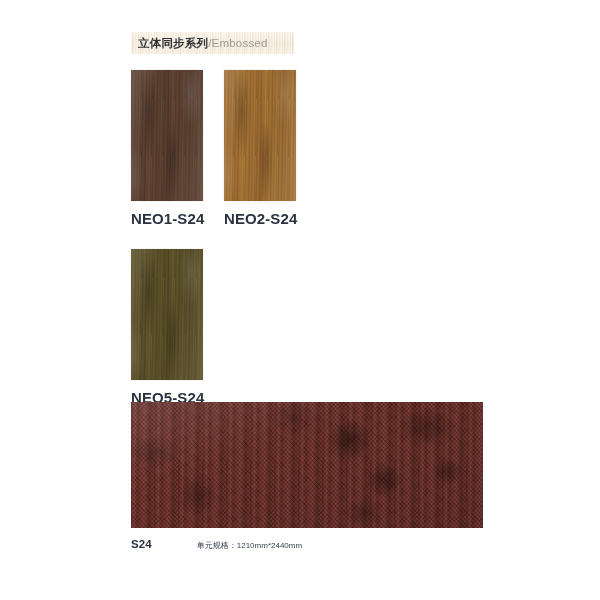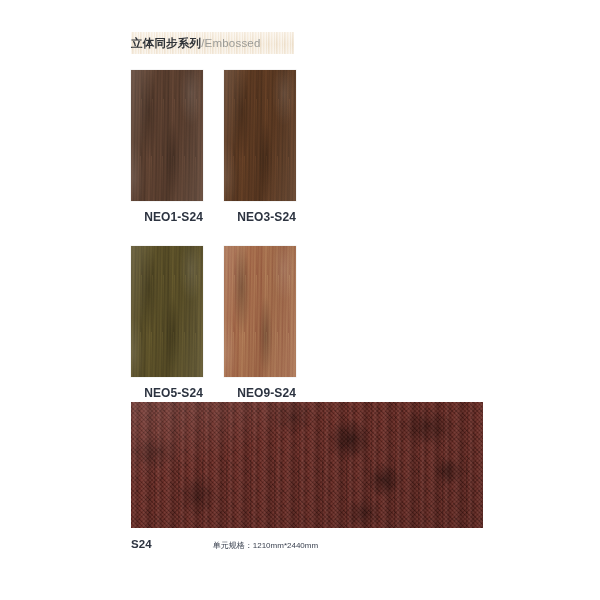--- a/index.html
+++ b/index.html
@@ -37,21 +37,21 @@
         rgba(255,255,255,0.15) 1px,
         rgba(214,190,158,0.30) 2px,
         rgba(255,255,255,0.70) 3px,
         rgba(238,222,198,0.35) 5px,
         rgba(255,255,255,0.80) 6px,
         rgba(222,200,170,0.25) 8px),
       linear-gradient(180deg, #faf2e6 0%, #f0e2cd 55%, #f6ecdd 100%);
     display: flex;
     align-items: center;
     box-sizing: border-box;
-    padding-left: 0;
+    padding-left: 7px;
   }
   .header-title {
     font-size: 11.5px;
     letter-spacing: 0.2px;
     white-space: nowrap;
   }
   .header-title .cn {
     color: #2f3338;
     font-weight: bold;
   }
@@ -120,26 +120,25 @@
     position: absolute;
     left: 0; top: 0; right: 0; bottom: 0;
     background: linear-gradient(100deg,
       rgba(255,255,255,0.14) 0%,
       rgba(255,255,255,0.00) 28%,
       rgba(0,0,0,0.06) 62%,
       rgba(255,255,255,0.09) 100%);
   }
   .swatch-label {
     margin-top: 9px;
-    font-size: 12px;
+    font-size: 15px;
     font-weight: bold;
     color: #2c3340;
     letter-spacing: 0.1px;
     white-space: nowrap;
-    text-align: right;
   }
 
   
   .panel-wrap {
     position: absolute;
     left: 131px;
     top: 402px;
     width: 352px;
   }
   .panel-texture {
@@ -209,21 +208,21 @@
     display: flex;
     align-items: baseline;
   }
   .panel-code {
     font-size: 11.5px;
     font-weight: bold;
     color: #2c3340;
     letter-spacing: 0.1px;
   }
   .panel-spec {
-    margin-left: 61px;
+    margin-left: 45px;
     font-size: 8px;
     color: #3b4250;
     white-space: nowrap;
   }
 </style>
 </head>
 <body>
 
 <div class="page">
 
@@ -238,46 +237,38 @@
     <div class="swatch-row">
       <div class="swatch-cell">
         <div class="swatch-chip" style="background-color: rgb(92, 64, 48);">
           <div class="grain"></div>
           <div class="figure"></div>
           <div class="sheen"></div>
         </div>
         <div class="swatch-label">NEO1-S24</div>
       </div>
       <div class="swatch-cell">
-        <div class="swatch-chip" style="background-color: rgb(93, 58, 34);">
+        <div class="swatch-chip" style="background-color: rgb(160, 111, 51);">
           <div class="grain"></div>
           <div class="figure"></div>
           <div class="sheen"></div>
         </div>
-        <div class="swatch-label">NEO3-S24</div>
+        <div class="swatch-label">NEO2-S24</div>
       </div>
     </div>
 
     <div class="swatch-row">
       <div class="swatch-cell">
         <div class="swatch-chip" style="background-color: rgb(91, 80, 40);">
           <div class="grain"></div>
           <div class="figure"></div>
           <div class="sheen"></div>
         </div>
         <div class="swatch-label">NEO5-S24</div>
       </div>
-      <div class="swatch-cell">
-        <div class="swatch-chip" style="background-color: rgb(168, 112, 78);">
-          <div class="grain"></div>
-          <div class="figure"></div>
-          <div class="sheen"></div>
-        </div>
-        <div class="swatch-label">NEO9-S24</div>
-      </div>
     </div>
 
   </div>
 
   <div class="panel-wrap">
     <div class="panel-texture">
       <div class="base" style="background-color: rgb(107, 43, 36);"></div>
       <div class="fine-emboss"></div>
       <div class="vgrain"></div>
       <div class="blotches"></div>

